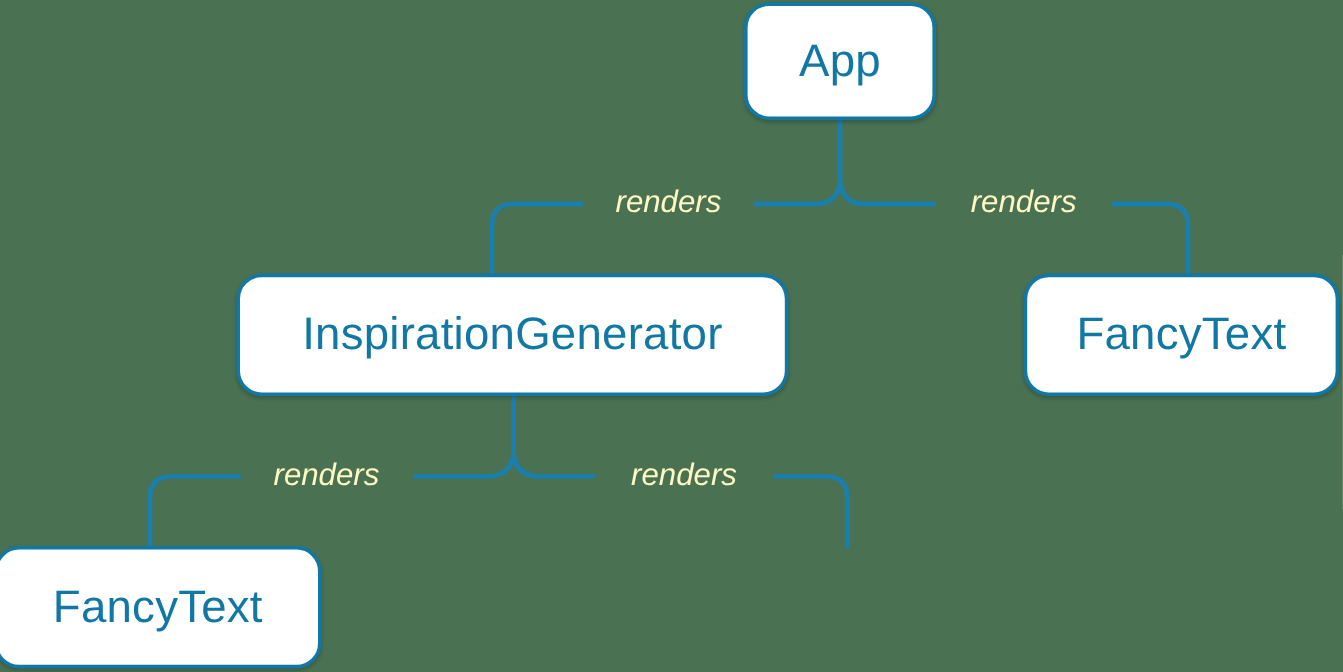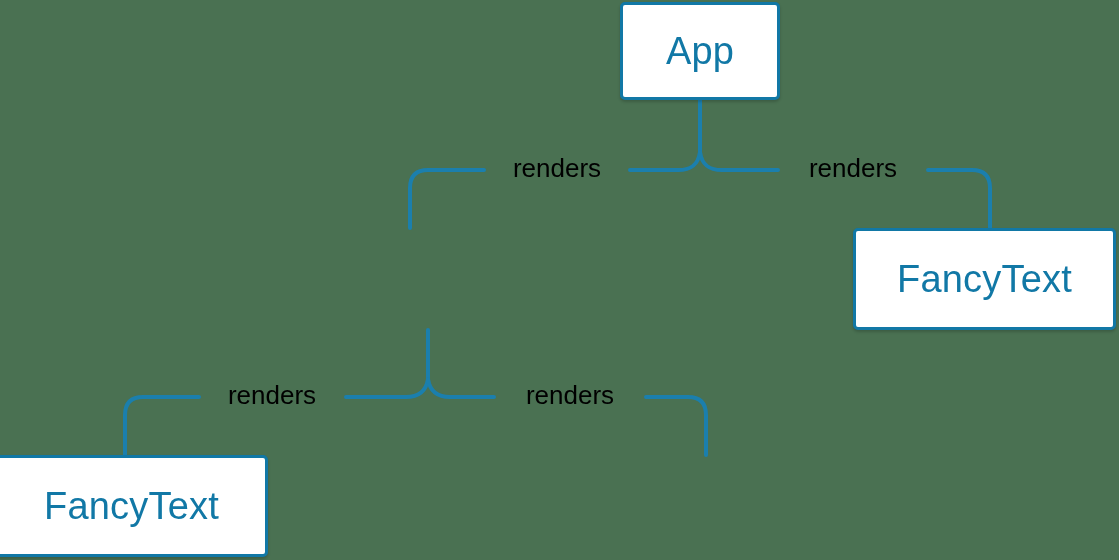--- a/index.html
+++ b/index.html
@@ -24,45 +24,46 @@
     left: 0;
     top: 0;
     width: 1119px;
     height: 560px;
     pointer-events: none;
   }
   .node {
     position: absolute;
     background: #ffffff;
     border: 3px solid #1178a6;
-    border-radius: 5px;
+    border-radius: 21px;
     box-sizing: border-box;
     display: flex;
     align-items: center;
     justify-content: center;
     box-shadow: 0 2px 3px rgba(0,0,0,0.18);
   }
   .node-label {
     color: #1178a6;
     font-family: "Liberation Sans", sans-serif;
     font-size: 38px;
     font-weight: 400;
     letter-spacing: 0.2px;
     white-space: nowrap;
     line-height: 1;
   }
   .edge-label {
     position: absolute;
-    color: #000000;
+    color: #fef9c3;
     font-family: "Liberation Sans", sans-serif;
     font-size: 26px;
     font-weight: 400;
     white-space: nowrap;
     line-height: 1;
     transform: translate(-50%, -50%);
+    font-style: italic;
   }
   
   #node-app        { left: 620px; top: 2px;   width: 160px; height: 98px; }
   #node-inspgen    { left: 197px; top: 228px; width: 460px; height: 102px; }
   #node-fancy-right{ left: 853px; top: 228px; width: 263px; height: 102px; }
   #node-fancy-left { left: -5px;  top: 455px; width: 273px; height: 102px; }
   #node-copyright  { left: 568px; top: 455px; width: 264px; height: 102px; }
   
   #label-app-inspgen   { left: 557px; top: 168px; }
   #label-app-fancy     { left: 853px; top: 168px; }
@@ -108,20 +109,23 @@
                L 688 397
                C 700 397, 706 403, 706 415
                L 706 455"></path>
     </g>
   </svg>
 
   <div class="node" id="node-app">
     <span class="node-label">App</span>
   </div>
 
+  <div class="node" id="node-inspgen">
+    <span class="node-label">InspirationGenerator</span>
+  </div>
 
   <div class="node" id="node-fancy-right">
     <span class="node-label">FancyText</span>
   </div>
 
   <div class="node" id="node-fancy-left">
     <span class="node-label">FancyText</span>
   </div>
 
 

